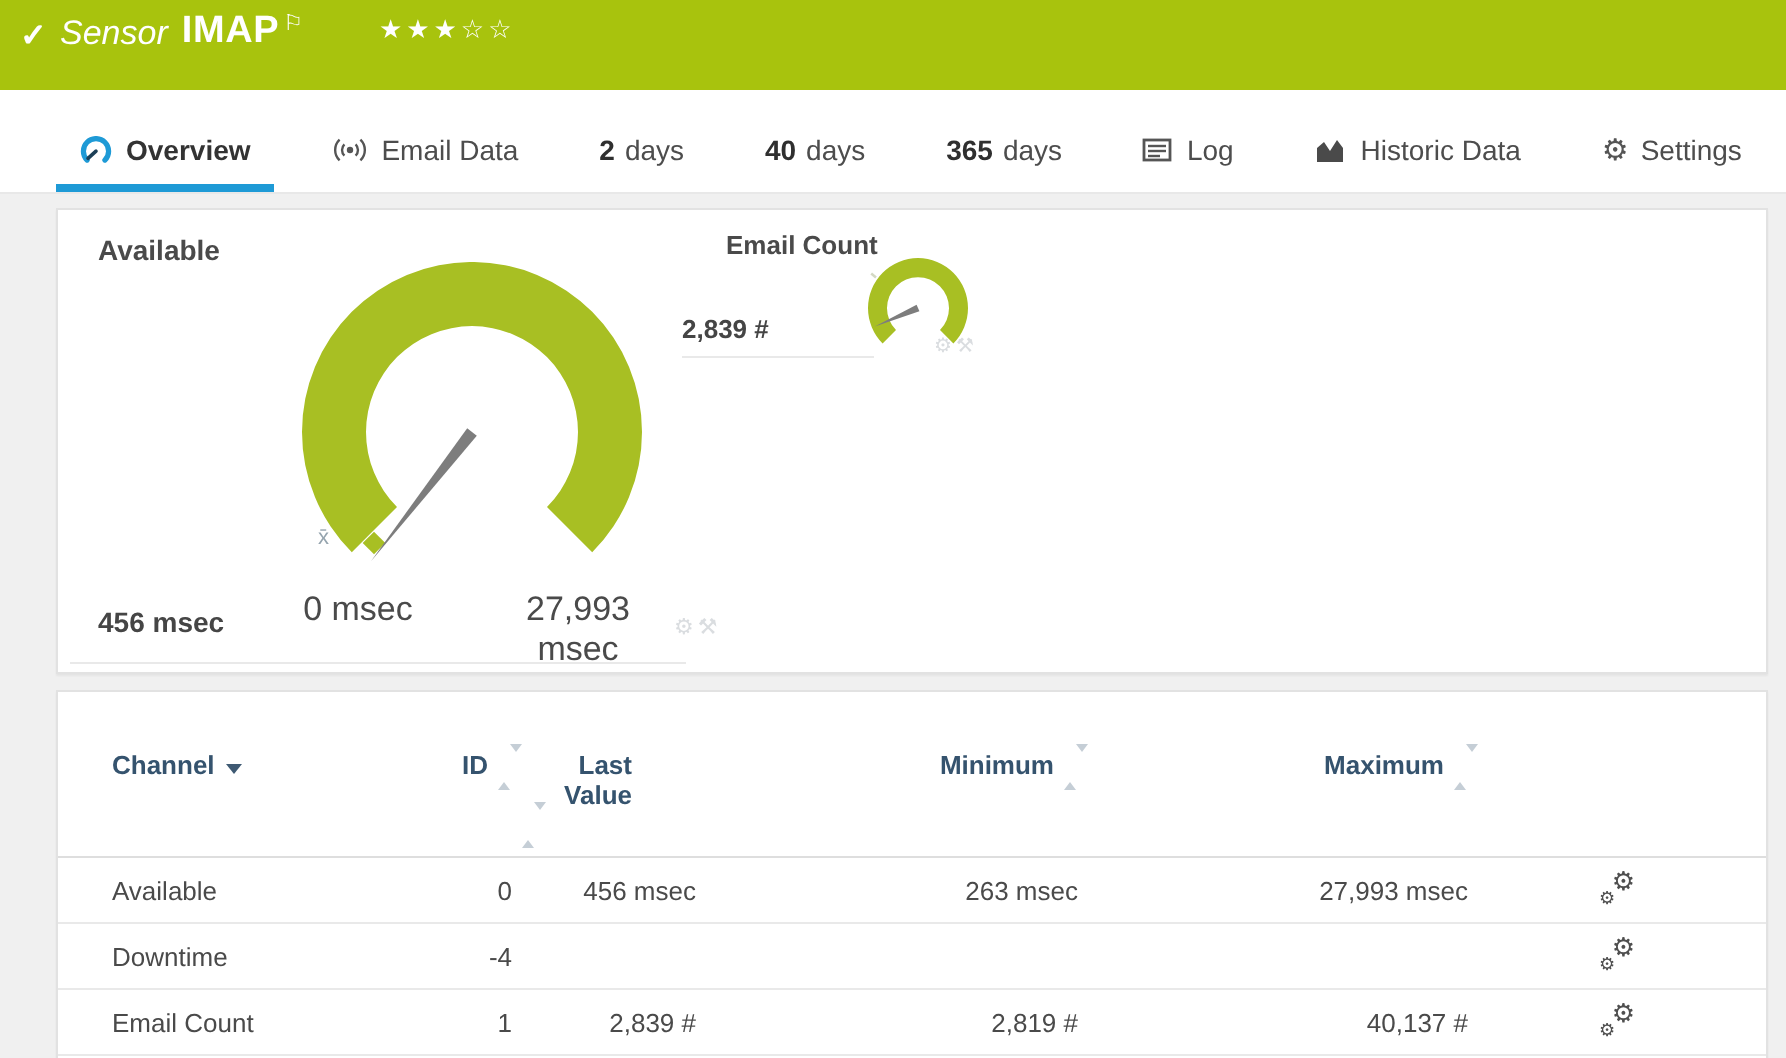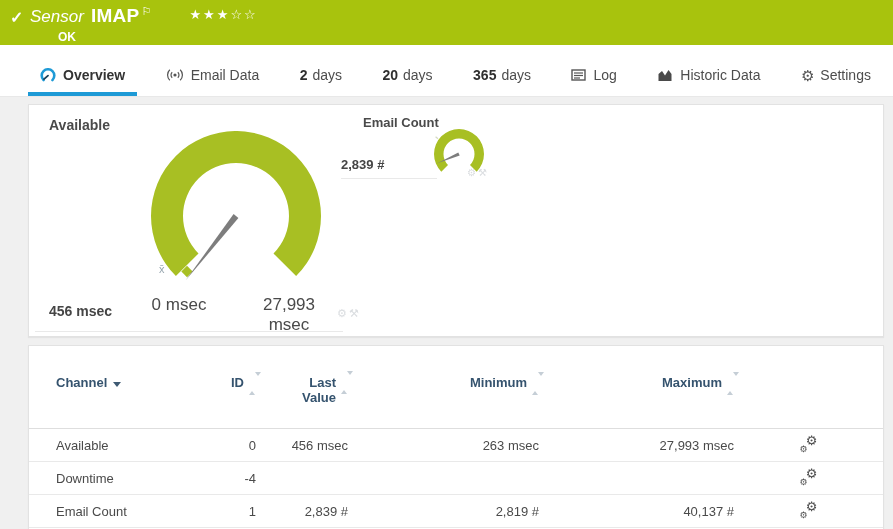--- a/index.html
+++ b/index.html
@@ -59,21 +59,21 @@
   
   .thead { display:flex; align-items:flex-start; padding-top:29px; min-height:83px;
            border-bottom:1px solid #dedede; font-size:13px; font-weight:700; color:#35536e; }
   .trow { display:flex; align-items:center; height:33px; border-bottom:1px solid #e9e9e9; font-size:13px; color:#4a4a4a; }
   .col-channel { width:197px; padding-left:27px; text-align:left; }
   .col-id { width:30px; text-align:right; }
   .col-last { width:92px; text-align:right; }
   .col-min { width:191px; text-align:right; }
   .col-max { width:195px; text-align:right; }
   .col-gear { flex:1; display:flex; justify-content:center; }
-  .thead .col-last { display:flex; justify-content:flex-end; flex-wrap:wrap; line-height:15px; }
+  .thead .col-last { display:flex; justify-content:flex-end; flex-wrap:wrap; line-height:15px;flex-direction:column; }
   .thead .col-last > span:first-child { width:60px; text-align:right; }
   .sort { display:inline-block; width:7px; margin-left:5px; vertical-align:middle; }
   .sort .up { width:0; height:0; border-left:3.5px solid transparent; border-right:3.5px solid transparent;
               border-bottom:4px solid #c5ced6; margin-bottom:2px; }
   .sort .dn { width:0; height:0; border-left:3.5px solid transparent; border-right:3.5px solid transparent;
               border-top:4px solid #c5ced6; }
   .caret-down { display:inline-block; width:0; height:0; border-left:4px solid transparent;
                 border-right:4px solid transparent; border-top:5px solid #3f5a73; margin-left:6px; }
   .gears { position:relative; width:18px; height:16px; cursor:pointer; }
   .gears .g1 { position:absolute; right:0; top:-3px; font-size:13px; color:#4f4f4f; line-height:1; }
@@ -86,21 +86,20 @@
 
   <div class="topbar">
     <span class="chk">✓</span>
     <div class="titleblock">
       <div class="titlerow">
         <span class="t-prefix">Sensor</span>
         <span class="t-name">IMAP</span>
         <span class="flag">⚐</span>
         <span class="stars">★★★☆☆</span>
       </div>
-      <div class="status-ok">OK</div>
     </div>
   </div>
 
   <div class="tabstrip">
     <div class="tab active">
       <span class="ticon">
         <svg width="16" height="15" viewBox="0 0 16 15">
           <path d="M3.55 12.05 A6.3 6.3 0 1 1 12.45 12.05" fill="none" stroke="#1e9ad6" stroke-width="2.6" stroke-linecap="round"></path>
           <path d="M8 7.6 L4 11.2" stroke="#1c3f57" stroke-width="1.8" stroke-linecap="round"></path>
         </svg>
@@ -119,21 +118,21 @@
         </svg>
       </span>
 
       <span class="tab-label">Email Data</span>
     </div>
     <div class="tab">
       <span class="tab-bold">2</span>
       <span class="tab-label">days</span>
     </div>
     <div class="tab">
-      <span class="tab-bold">20</span>
+      <span class="tab-bold">40</span>
       <span class="tab-label">days</span>
     </div>
     <div class="tab">
       <span class="tab-bold">365</span>
       <span class="tab-label">days</span>
     </div>
     <div class="tab">
       <span class="ticon">
         <svg width="15" height="12" viewBox="0 0 15 12">
           <rect x="1" y="1" width="13" height="10" fill="none" stroke="#555" stroke-width="1.4"></rect>

